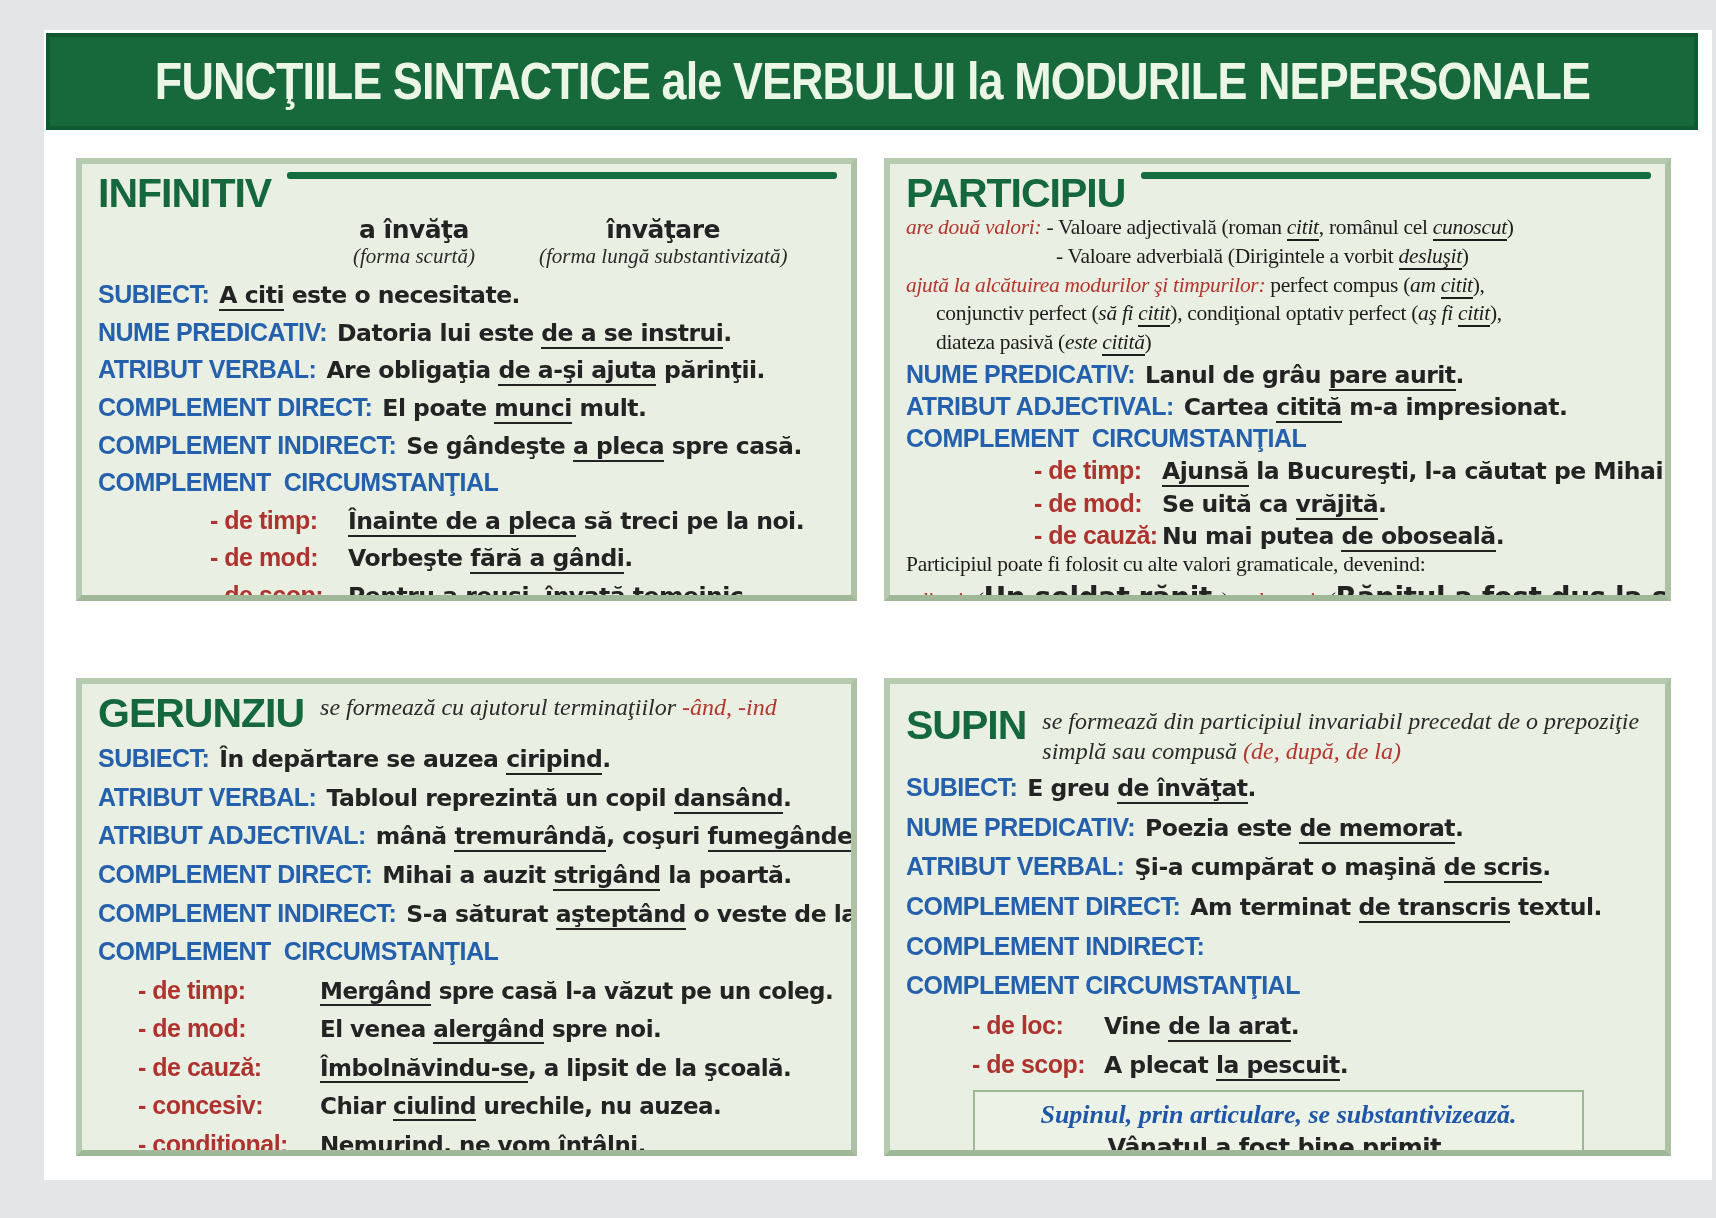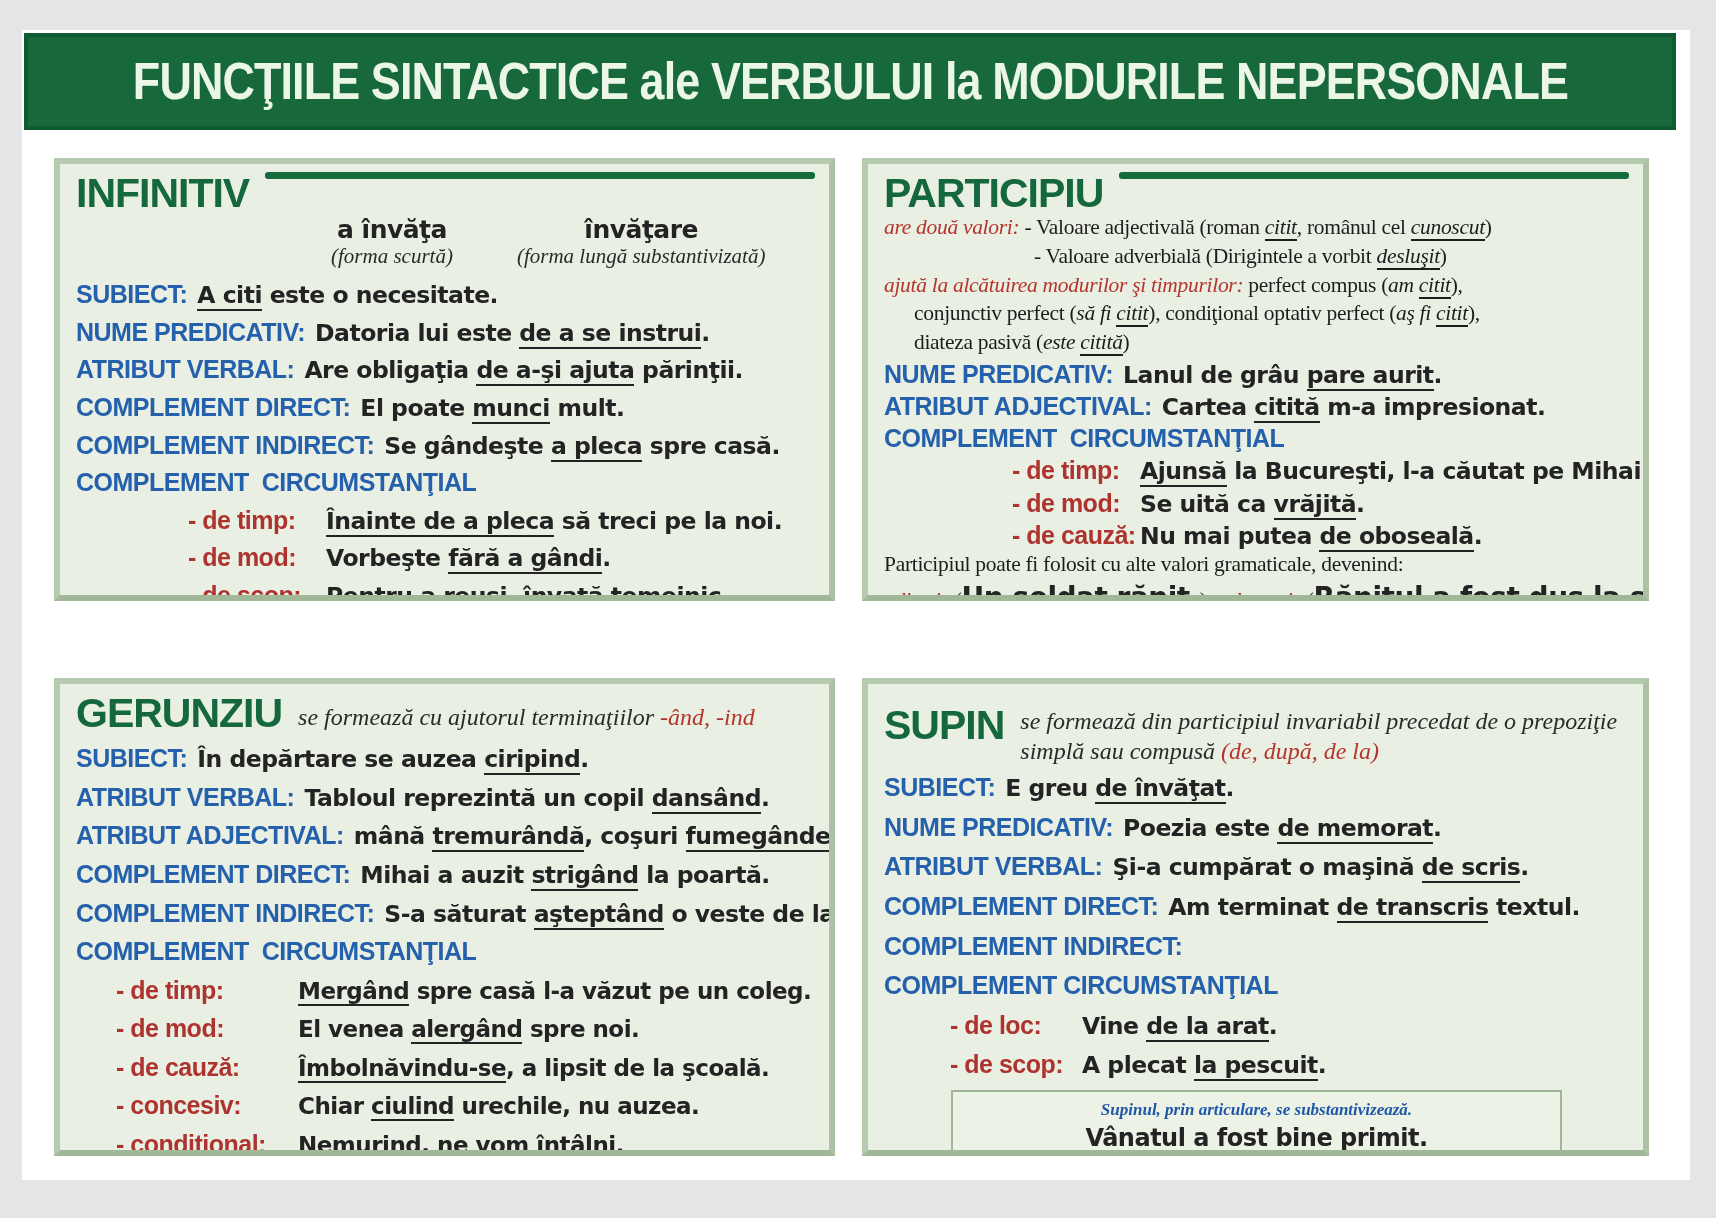--- a/index.html
+++ b/index.html
@@ -12,38 +12,38 @@
     --panel-border:#b6cab0;
     --panel-border-dark:#a0b798;
     --green-head:#15673e;
     --blue:#2460ac;
     --red:#ae332f;
     --ink:#232323;
   }
   *{box-sizing:border-box;margin:0;padding:0}
   html,body{width:1716px;height:1218px}
   body{background:var(--bg-outer);font-family:"Liberation Sans",sans-serif;position:relative;overflow:hidden}
-  .page{position:absolute;left:22px;top:30px;width:1668px;height:1150px;background:var(--page-bg)}
+  .page{position:absolute;left:44px;top:30px;width:1668px;height:1150px;background:var(--page-bg)}
   .title-band{position:absolute;left:2px;top:3px;width:1652px;height:97px;background:var(--band-bg);
     border:4px solid var(--band-border);display:flex;align-items:center;justify-content:center}
   .title-band h1{color:var(--band-text);font-size:51px;font-weight:700;letter-spacing:-1px;
     transform:scaleX(0.88);transform-origin:center;white-space:nowrap}
   .panel{position:absolute;background:var(--panel-bg);border:6px solid var(--panel-border);
     border-bottom-color:var(--panel-border-dark);border-right-color:#adc2a5;
     padding:8px 14px 6px 16px;overflow:hidden}
   #panel-infinitiv{left:32px;top:128px;width:781px;height:443px}
   #panel-participiu{left:840px;top:128px;width:787px;height:443px}
   #panel-gerunziu{left:32px;top:648px;width:781px;height:478px}
   #panel-supin{left:840px;top:648px;width:787px;height:478px}
   .panel-header{display:flex;align-items:flex-start;gap:16px}
   .panel-header h2{color:var(--green-head);font-size:41px;font-weight:700;letter-spacing:-1px;line-height:1.05;white-space:nowrap}
   .rule{flex:1;height:7px;background:#156c3e;border-radius:3px}
   .hdr-col{flex:1;display:flex;flex-direction:column}
   .subtitle{font-family:"Liberation Serif",serif;font-style:italic;font-size:24px;color:#2a2a2a;line-height:1.25}
-  #panel-gerunziu .panel-header{align-items:flex-end}
+  #panel-gerunziu .panel-header{align-items:flex-start}
   #panel-gerunziu .hdr-col .rule{margin-top:3px}
   #panel-supin .panel-header{align-items:flex-start}
   #panel-supin .panel-header h2{margin-top:12px}
   #panel-supin .hdr-col .rule{margin-top:10px;margin-bottom:4px}
   .forms{display:flex;gap:64px;margin:0 0 10px 255px;text-align:center}
   .form-name{font-family:"DejaVu Sans",sans-serif;font-weight:700;font-size:25px;color:var(--ink);letter-spacing:-0.5px}
   .form-note{font-family:Liberation Serif, serif;font-style:italic;font-size:21px;color:#2a2a2a}
   .row{display:flex;align-items:baseline;line-height:1.22}
   .row .lbl{font-weight:700;color:var(--blue);font-size:25px;white-space:pre;margin-right:10px;letter-spacing:-0.5px;flex:0 0 auto}
   .row .ex{font-family:"DejaVu Sans",sans-serif;font-weight:700;font-size:23.5px;color:var(--ink);letter-spacing:-0.5px;white-space:nowrap}
@@ -67,21 +67,21 @@
   #panel-gerunziu .row{margin-bottom:8px}
   #panel-gerunziu .row-sub{padding-left:40px}
   #panel-gerunziu .row-sub .lbl{width:172px}
   #panel-gerunziu .row-sub .ex{font-size:23px}
   #panel-supin .rows{margin-top:6px}
   #panel-supin .row{margin-bottom:9px}
   #panel-supin .row-sub{padding-left:66px}
   #panel-supin .row-sub .lbl{width:122px}
   .note-box{margin:10px auto 0;width:82%;border:2px solid #9fb795;background:#edf2e6;
     padding:8px 12px 10px;text-align:center}
-  .note-line1{font-family:"Liberation Serif",serif;font-style:italic;font-weight:700;font-size:17px;color:#1e56a8}
+  .note-line1{font-family:"Liberation Serif",serif;font-style:italic;font-weight:700;font-size:26px;color:#1e56a8}
   .note-line2{font-family:"DejaVu Sans",sans-serif;font-weight:700;font-size:24px;color:var(--ink);letter-spacing:-0.5px;margin-top:4px}
 </style>
 </head>
 <body>
 
 <div class="page">
 
   <div class="title-band">
     <h1>FUNCŢIILE SINTACTICE ale VERBULUI la MODURILE NEPERSONALE</h1>
   </div>

